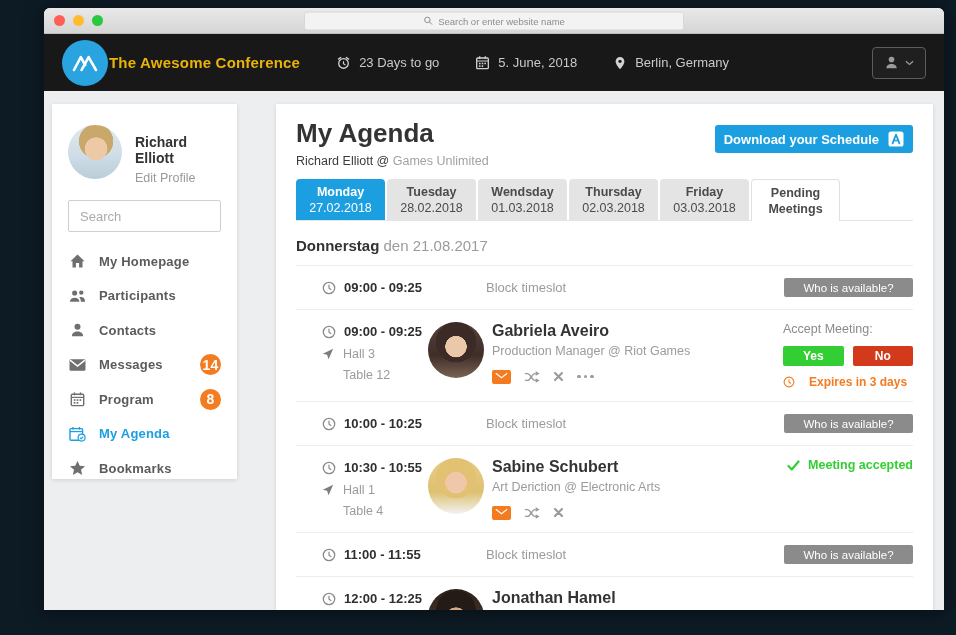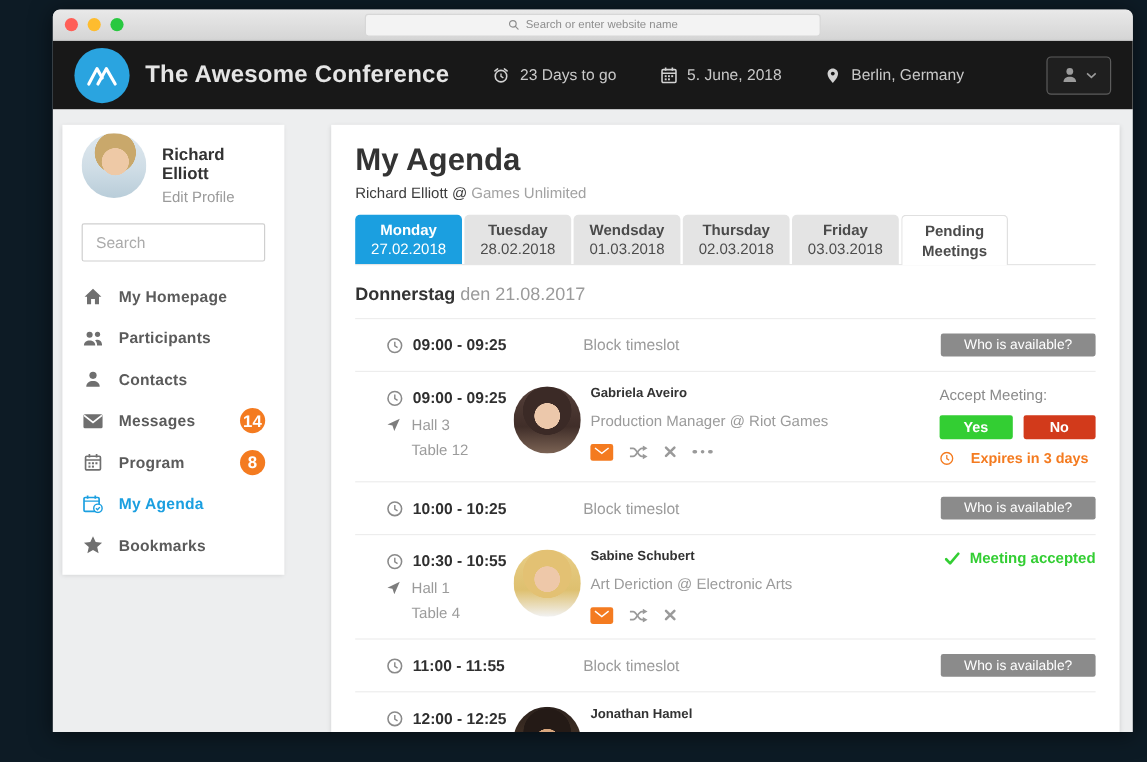--- a/index.html
+++ b/index.html
@@ -20,30 +20,30 @@
   .light{width:11px;height:11px;border-radius:50%}
   .light.r{background:#ff5f57}.light.y{background:#febc2e}.light.g{background:#28c840}
   .url{position:absolute;left:50%;top:50%;transform:translate(-50%,-50%);
     width:378px;height:17px;background:#f3f3f3;border:1px solid #d7d7d7;border-radius:3px;
     display:flex;align-items:center;justify-content:center;gap:5px;
     font-size:9.5px;color:#8d8d8d}
   
   .header{height:57px;background:#181818;display:flex;align-items:center;padding:0 18px}
   .logo{width:46px;height:46px;border-radius:50%;background:#2aa4e0;flex:none;
     display:flex;align-items:center;justify-content:center}
-  .brand{color:#e5e5e5;font-weight:bold;font-size:20px;margin-left:13px;letter-spacing:.2px}
+  .brand{color:#eab308;font-weight:bold;font-size:15px;margin-left:1px;letter-spacing:.2px}
   .hmeta{display:flex;align-items:center;gap:8px;color:#c9c9c9;font-size:13px;margin-left:36px}
   .hmeta .hic{color:#d2d2d2}
   .user-btn{margin-left:auto;width:52px;height:30px;border:1px solid #5c5c5c;border-radius:4px;
     background:#1f1f1f;display:flex;align-items:center;justify-content:center;gap:6px;color:#9b9b9b}
   
   .app-body{position:relative;height:520px}
   .panel{background:#fff;box-shadow:0 1px 4px rgba(0,0,0,.12)}
   
-  .sidebar{position:absolute;left:8px;top:13px;width:185px;height:375px;box-sizing:border-box;padding:7px 16px}
+  .sidebar{position:absolute;left:8px;top:13px;width:185px;height:375px;box-sizing:border-box;padding:21px 16px}
   .profile{display:flex;align-items:flex-start;gap:13px}
   .avatar{border-radius:50%;flex:none}
   .profile .avatar{width:54px;height:54px}
   .p-name{font-size:14px;font-weight:bold;color:#333;margin-top:9px}
   .p-edit{font-size:12.5px;color:#9a9a9a;margin-top:5px;cursor:pointer}
   .searchbox{margin-top:15px;height:30px;border:1px solid #cfcfcf;border-radius:2px;
     display:flex;align-items:center;padding:0 9px;gap:6px}
   .searchbox input{border:none;outline:none;flex:1;font-size:13px;color:#555;
     font-family:"Liberation Sans",sans-serif;background:transparent}
   .searchbox input::placeholder{color:#ababab}
@@ -87,21 +87,21 @@
   .time-line{display:flex;align-items:center;gap:8px;font-size:13px;font-weight:bold;color:#2f2f2f;height:19px}
   .time-line .tic{color:#8a8a8a}
   .loc-line{display:flex;align-items:center;gap:9px;margin-top:5px;font-size:12.5px;color:#9b9b9b;height:16px}
   .loc-line .nic{color:#7d7d7d}
   .loc-line.tbl{padding-left:21px}
   .block-label{color:#9b9b9b;font-size:13px}
   .who-btn{margin-left:auto;width:129px;height:19px;background:#8b8b8b;border:none;border-radius:2px;
     color:#fff;font-size:11.5px;font-family:"Liberation Sans",sans-serif;cursor:pointer}
   .row .avatar{width:56px;height:56px;margin-right:8px}
   .details{min-width:0}
-  .d-name{font-size:11px;font-weight:bold;color:#333;height:17px}
+  .d-name{font-size:16px;font-weight:bold;color:#333;height:17px}
   .d-role{font-size:12.5px;color:#9b9b9b;margin-top:5px;height:16px}
   .d-icons{display:flex;align-items:center;gap:13px;margin-top:9px;height:15px}
   .chip-mail{width:19px;height:14px;background:#f47b20;border-radius:2px;color:#f47b20;cursor:pointer;
     display:flex;align-items:center;justify-content:center}
   .gic{color:#9a9a9a;cursor:pointer}
   .dots{display:flex;gap:3px;cursor:pointer}
   .dots i{width:3.5px;height:3.5px;border-radius:50%;background:#9a9a9a}
   .col-right{margin-left:auto;width:130px;flex:none}
   .acc-label{font-size:12.5px;color:#8a8a8a;height:16px}
   .acc-btns{display:flex;gap:9px;margin-top:8px}
@@ -354,20 +354,26 @@
   </div>
         </div>
     </div>
 
     <div class="main panel">
       <h1>My Agenda</h1>
       <div class="subtitle">
         <span>Richard Elliott @</span>
         <span class="company">Games Unlimited</span>
       </div>
+      <button class="dl-btn">
+        <span>Download your Schedule</span>
+        <svg width="16" height="16">
+            <use href="#i-pdf"></use>
+          </svg>
+      </button>
       <div class="tabs">
           <div class="tab active">
     <span class="d1">Monday</span>
     <span class="d2">27.02.2018</span>
   </div>
           <div class="tab">
     <span class="d1">Tuesday</span>
     <span class="d2">28.02.2018</span>
   </div>
           <div class="tab">

